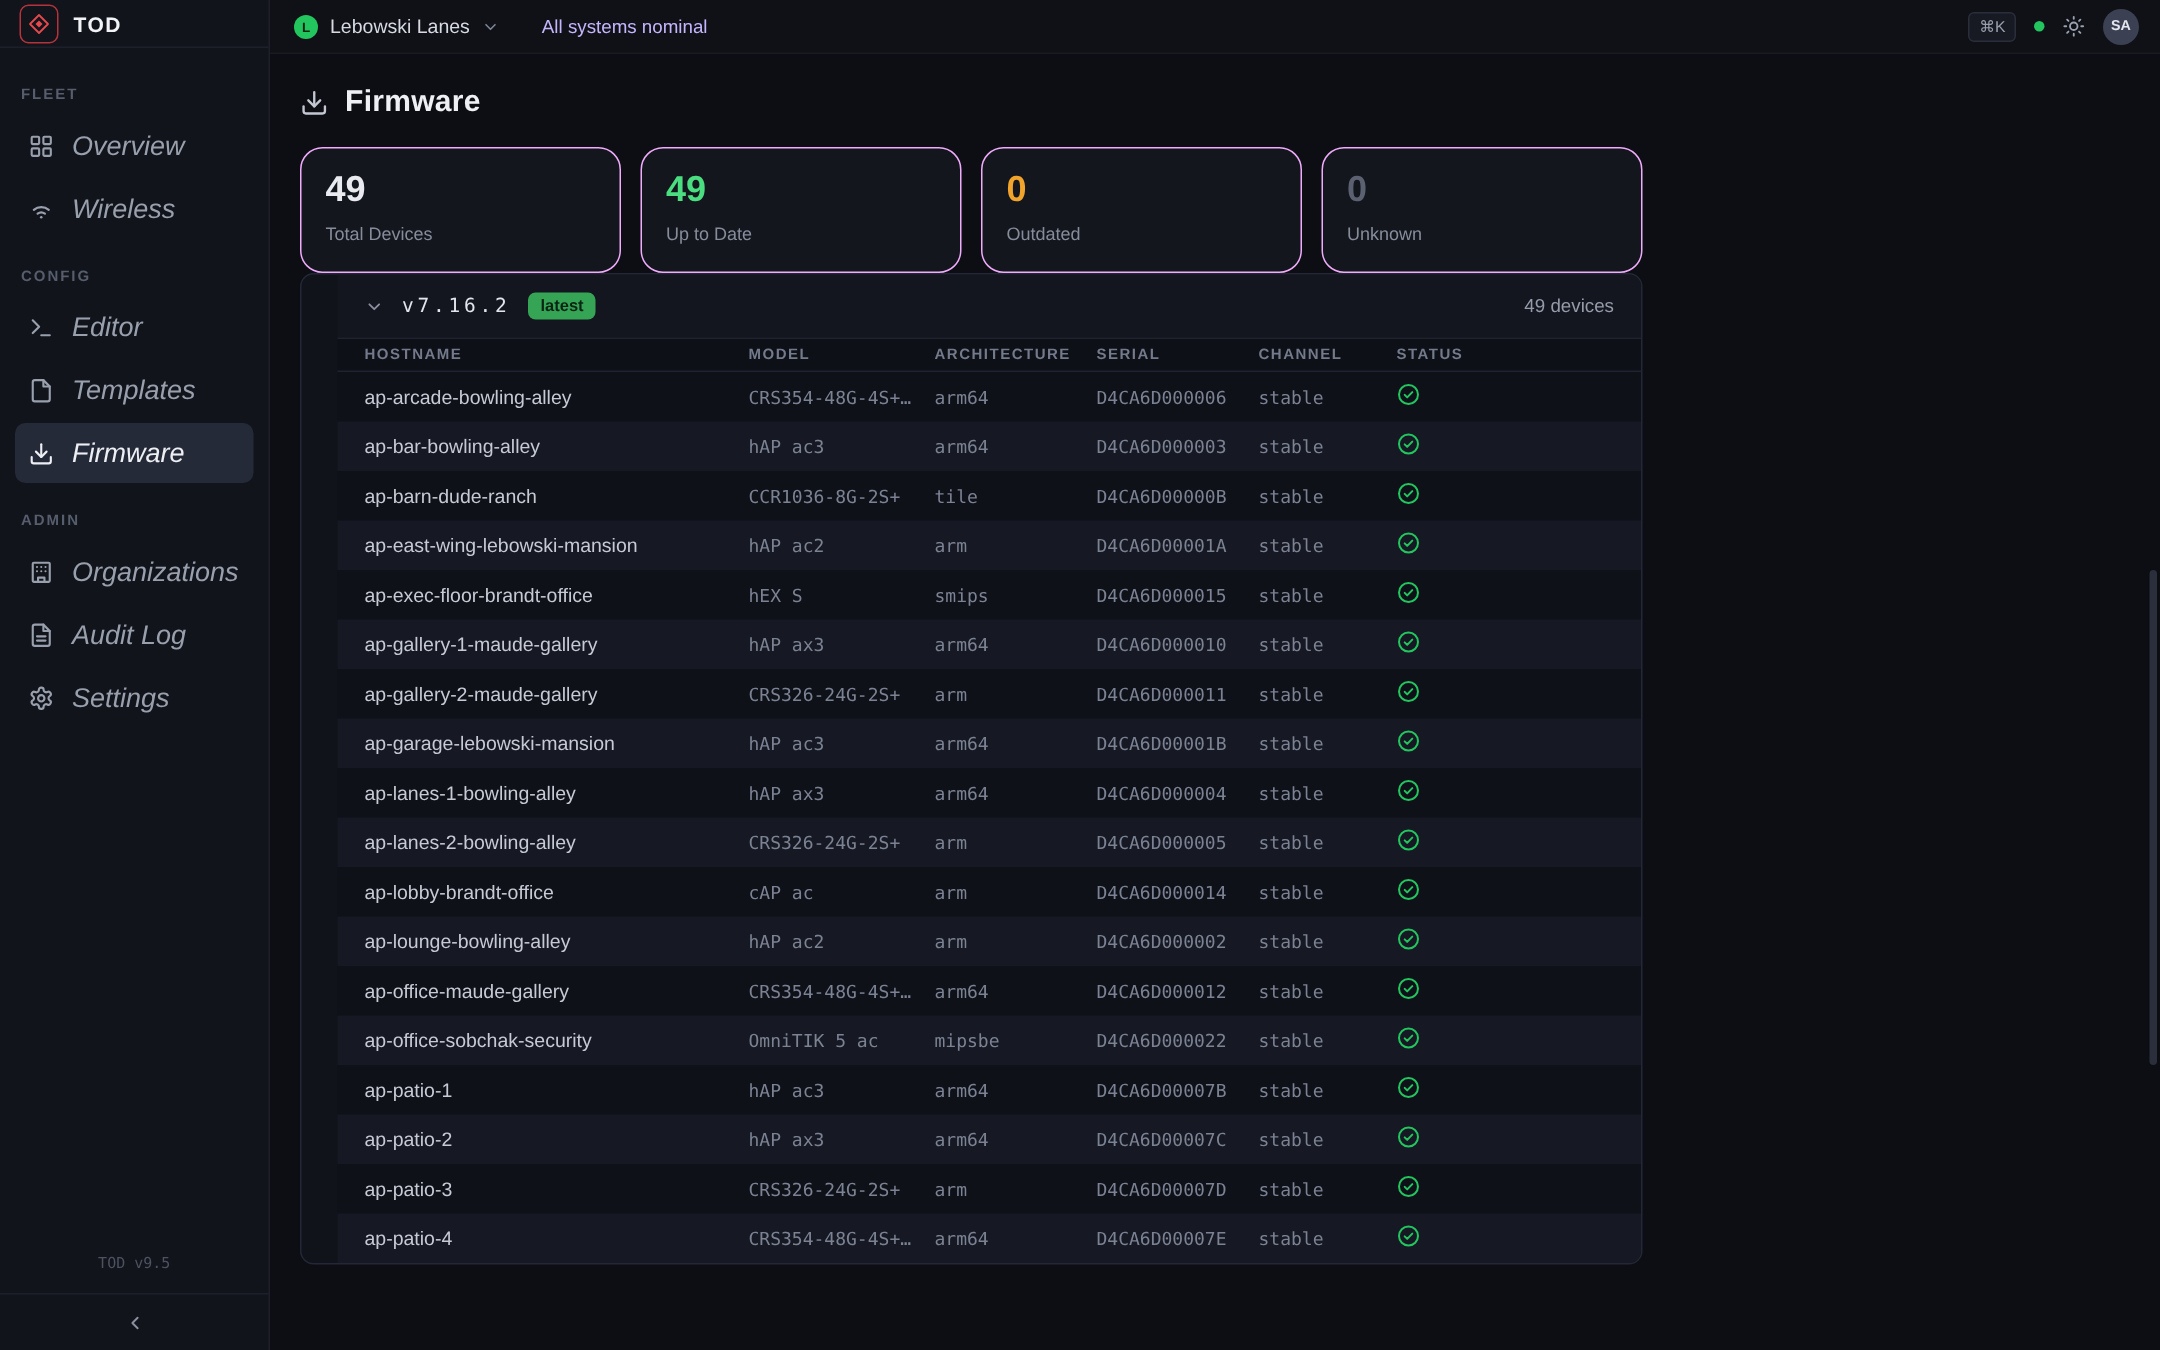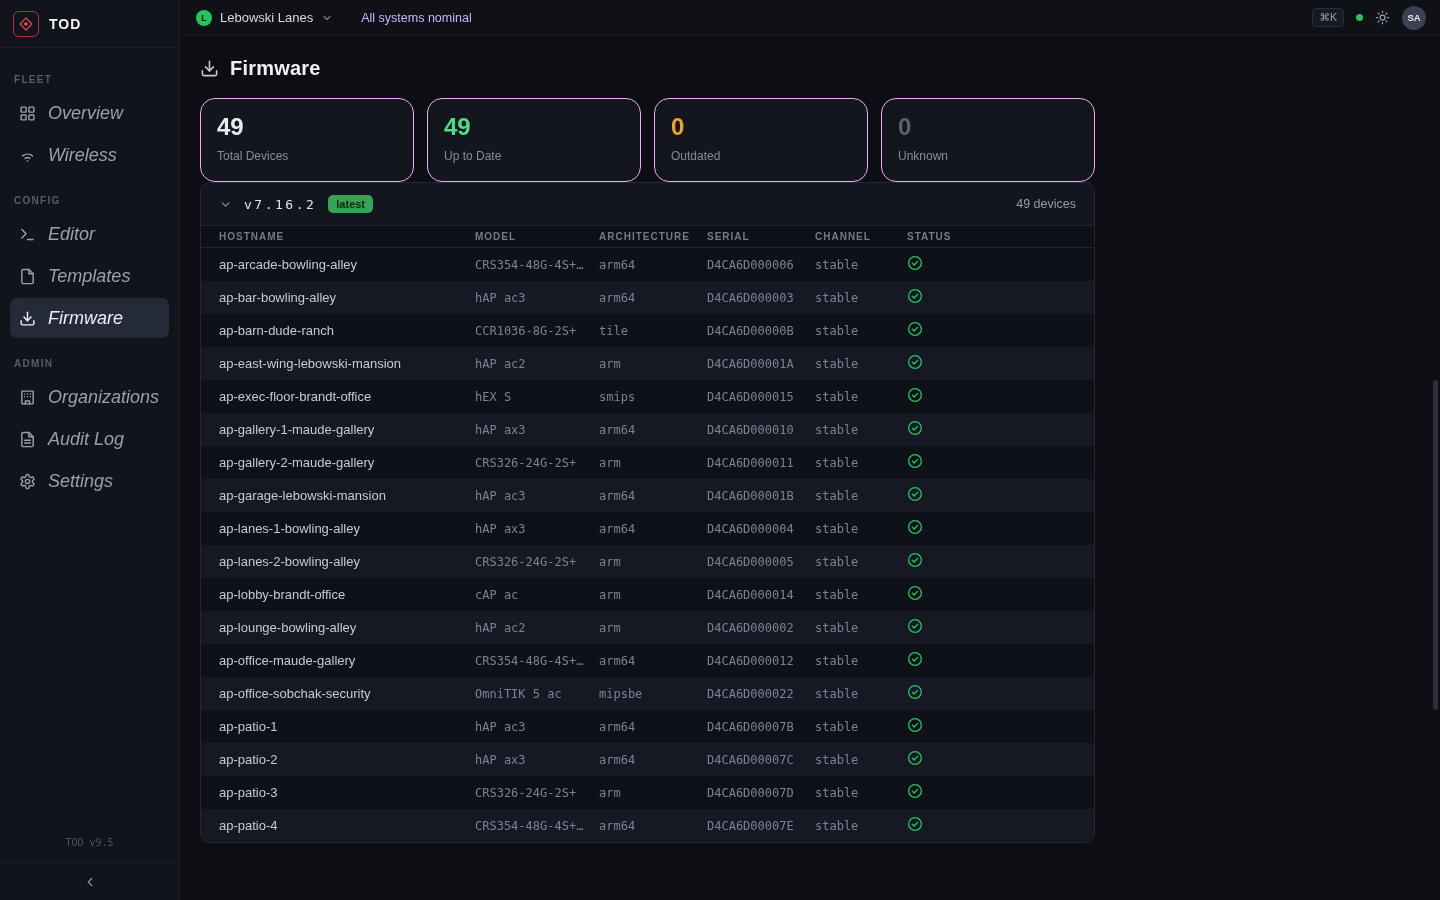--- a/index.html
+++ b/index.html
@@ -9,21 +9,21 @@
     background:#0c0e14; color:#e6e8ee;
     font-family:"Liberation Sans", sans-serif; font-size:14px;
   }
   .icon { display:inline-block; line-height:0; }
   .icon svg { width:100%; height:100%; display:block; }
 
   .app { display:flex; width:1440px; height:900px; }
 
   
   .sidebar { width:180px; flex:0 0 180px; background:#12141b; border-right:1px solid #1d202b; display:flex; flex-direction:column; }
-  .logo-row { height:48px; display:flex; align-items:center; gap:10px; padding:0 13px; border-bottom:1px solid #1d202b; cursor:pointer;text-align:center; }
+  .logo-row { height:32px; display:flex; align-items:center; gap:10px; padding:0 13px; border-bottom:1px solid #1d202b; cursor:pointer;text-align:center; }
   .logo-box { width:26px; height:26px; border:1.5px solid #b5333c; border-radius:6px; color:#e5484d; display:flex; align-items:center; justify-content:center; padding:4px; }
   .logo-text { font-weight:700; letter-spacing:1px; font-size:14px; color:#f2f3f7; }
   .nav { padding:6px 10px; }
   .nav-label { font-size:10px; font-weight:700; letter-spacing:1.3px; color:#565d6d; margin:20px 4px 8px; }
   .nav-item { display:flex; align-items:center; gap:12px; height:40px; padding:0 9px; margin:2px 0; border-radius:7px; color:#99a0ad; font-size:18px; cursor:pointer;font-style:italic; }
   .nav-item.active { background:#252a38; color:#edeff4; }
   .nav-icon { width:17px; height:17px; flex:0 0 17px; }
   .sidebar-footer { margin-top:auto; }
   .app-version { text-align:center; font-family:"DejaVu Sans Mono", monospace; font-size:10px; color:#4c5260; padding:10px 0 14px; }
   .collapse { height:38px; border-top:1px solid #1d202b; display:flex; align-items:center; justify-content:center; color:#8a90a0; cursor:pointer; }
@@ -50,21 +50,21 @@
   .title-icon { width:19px; height:19px; color:#c3c7d1; }
   .page-title { margin:0; font-size:20px; font-weight:700; letter-spacing:0.2px; color:#eef0f4; }
 
   .stats { display:grid; grid-template-columns:repeat(4,1fr); gap:13px; }
   .card { height:84px; background:#14161e; border:1px solid #f0abfc; border-radius:15px; padding:14px 16px; }
   .card-value { font-size:24px; font-weight:700; line-height:1.15; }
   .card-label { margin-top:8px; font-size:12px; color:#858c9a; }
 
   .section-title { margin:22px 0 12px; font-size:13.5px; color:#b7bbc6; }
 
-  .panel { border:1px solid #242836; border-radius:9px; overflow:hidden; background:#11131b; }
+  .panel { border:1px solid #242836; border-radius:9px; overflow:hidden; background:#11131b;padding-left:24px; }
   .panel-header { height:42px; display:flex; align-items:center; gap:12px; padding:0 18px; background:#14161f; }
   .panel-header .chev { color:#8a90a0; width:13px; height:13px; cursor:pointer; }
   .version-tag { font-family:"DejaVu Sans Mono", monospace; font-size:13px; letter-spacing:2.5px; color:#e2e5ec; }
   .badge { background:#35a455; color:#0a2413; font-size:11px; font-weight:600; padding:3px 8px; border-radius:5px; }
   .devices { margin-left:auto; font-size:12.5px; color:#949baa; }
 
   .thead, .tr { display:grid; grid-template-columns:256px 124px 108px 108px 92px 1fr; padding:0 18px; align-items:center; }
   .thead { height:23px; background:#0e1017; border-top:1px solid #20232f; border-bottom:1px solid #20232f; }
   .th { font-size:10px; font-weight:700; letter-spacing:1px; color:#737a8b; }
   .tr { height:33px; cursor:pointer; }

